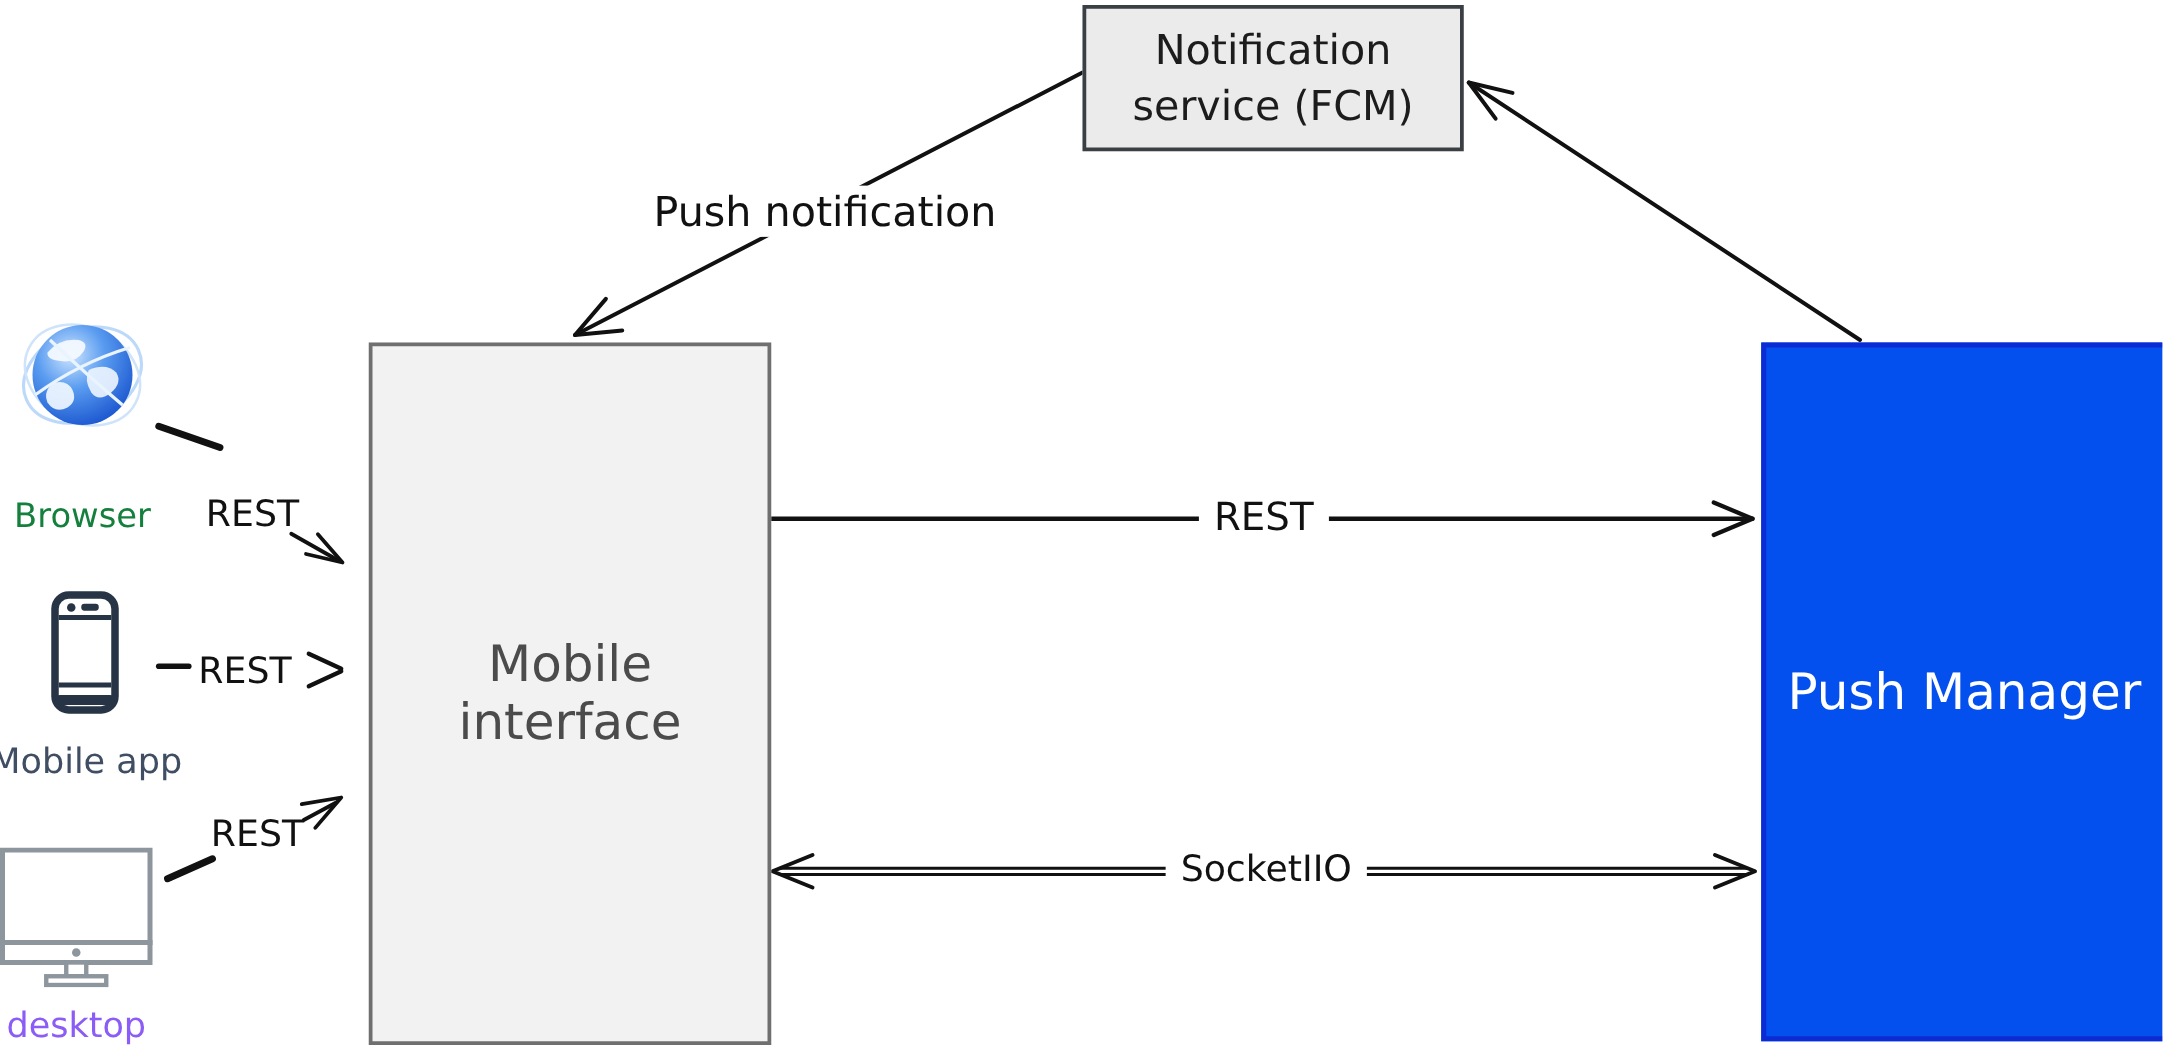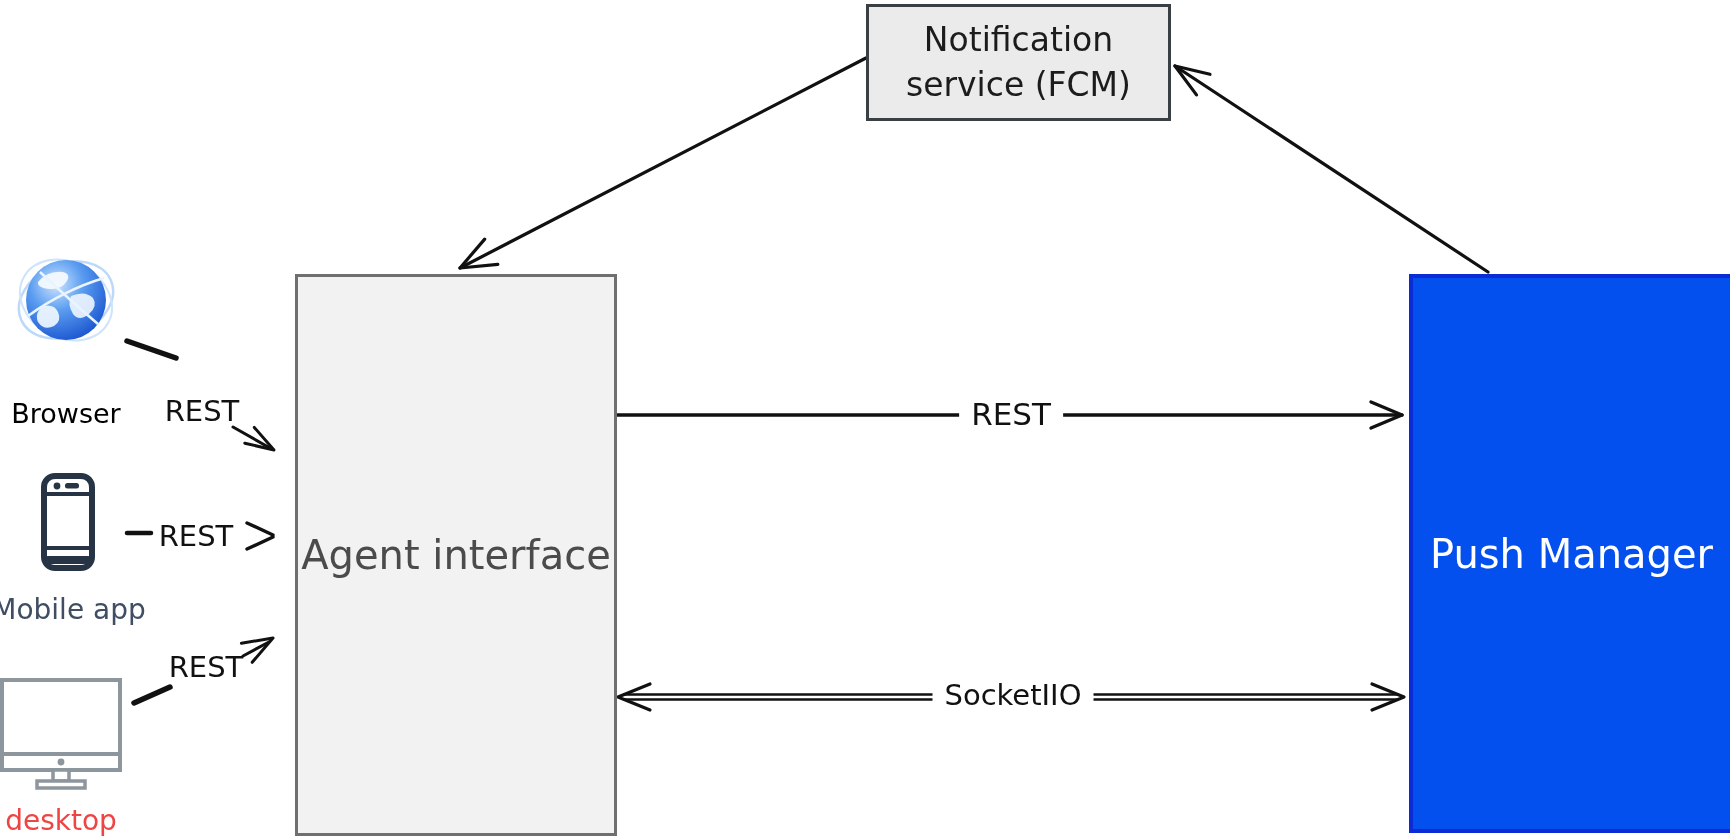--- a/index.html
+++ b/index.html
@@ -42,23 +42,23 @@
   #browser-rest-label{left:202px;top:411px;}
   #mobile-rest-label{left:196px;top:536px;}
   #desktop-rest-label{left:206px;top:667px;}
   .client-icon{position:absolute;z-index:2;}
   #browser-icon{left:16px;top:248px;}
   #mobile-icon{left:40px;top:472px;}
   #desktop-icon{left:0px;top:678px;}
   .client-label{
     position:absolute;z-index:2;transform:translate(-50%,-50%);white-space:nowrap;
   }
-  #browser-label{left:66px;top:413px;font-size:27px;color:#000000;}
+  #browser-label{left:66px;top:413px;font-size:27px;color:#15803d;}
   #mobile-label{left:69px;top:609px;font-size:28px;color:#3f4e63;}
-  #desktop-label{left:61px;top:820px;font-size:28px;color:#ef4444;}
+  #desktop-label{left:61px;top:820px;font-size:28px;color:#8b5cf6;}
 </style>
 </head>
 <body>
 
 <div class="canvas">
 
   <svg class="arrow-layer" width="1730" height="838" viewBox="0 0 1730 838">
     <g stroke="#111111" fill="none" stroke-linecap="round" stroke-linejoin="round">
 
       <g>
@@ -101,27 +101,28 @@
         <path d="M252.2,662.3 L273,638 L241.4,643.3" stroke-width="3"></path>
       </g>
     </g>
   </svg>
 
   <div class="node" id="notification-box">
     <span>Notification service (FCM)</span>
   </div>
 
   <div class="node" id="agent-interface-box">
-    <span>Agent interface</span>
+    <span>Mobile interface</span>
   </div>
 
   <div class="node" id="agent-manager-box">
     <span>Push Manager</span>
   </div>
 
+  <div class="arrow-label" id="push-label">Push notification</div>
   <div class="arrow-label" id="rest-main-label">REST</div>
   <div class="arrow-label" id="socket-label">SocketIIO</div>
 
   <div class="client-arrow-label" id="browser-rest-label">REST</div>
   <div class="client-arrow-label" id="mobile-rest-label">REST</div>
   <div class="client-arrow-label" id="desktop-rest-label">REST</div>
 
   <div class="client-icon" id="browser-icon">
     <svg width="100" height="104" viewBox="0 0 100 104">
       <defs>

